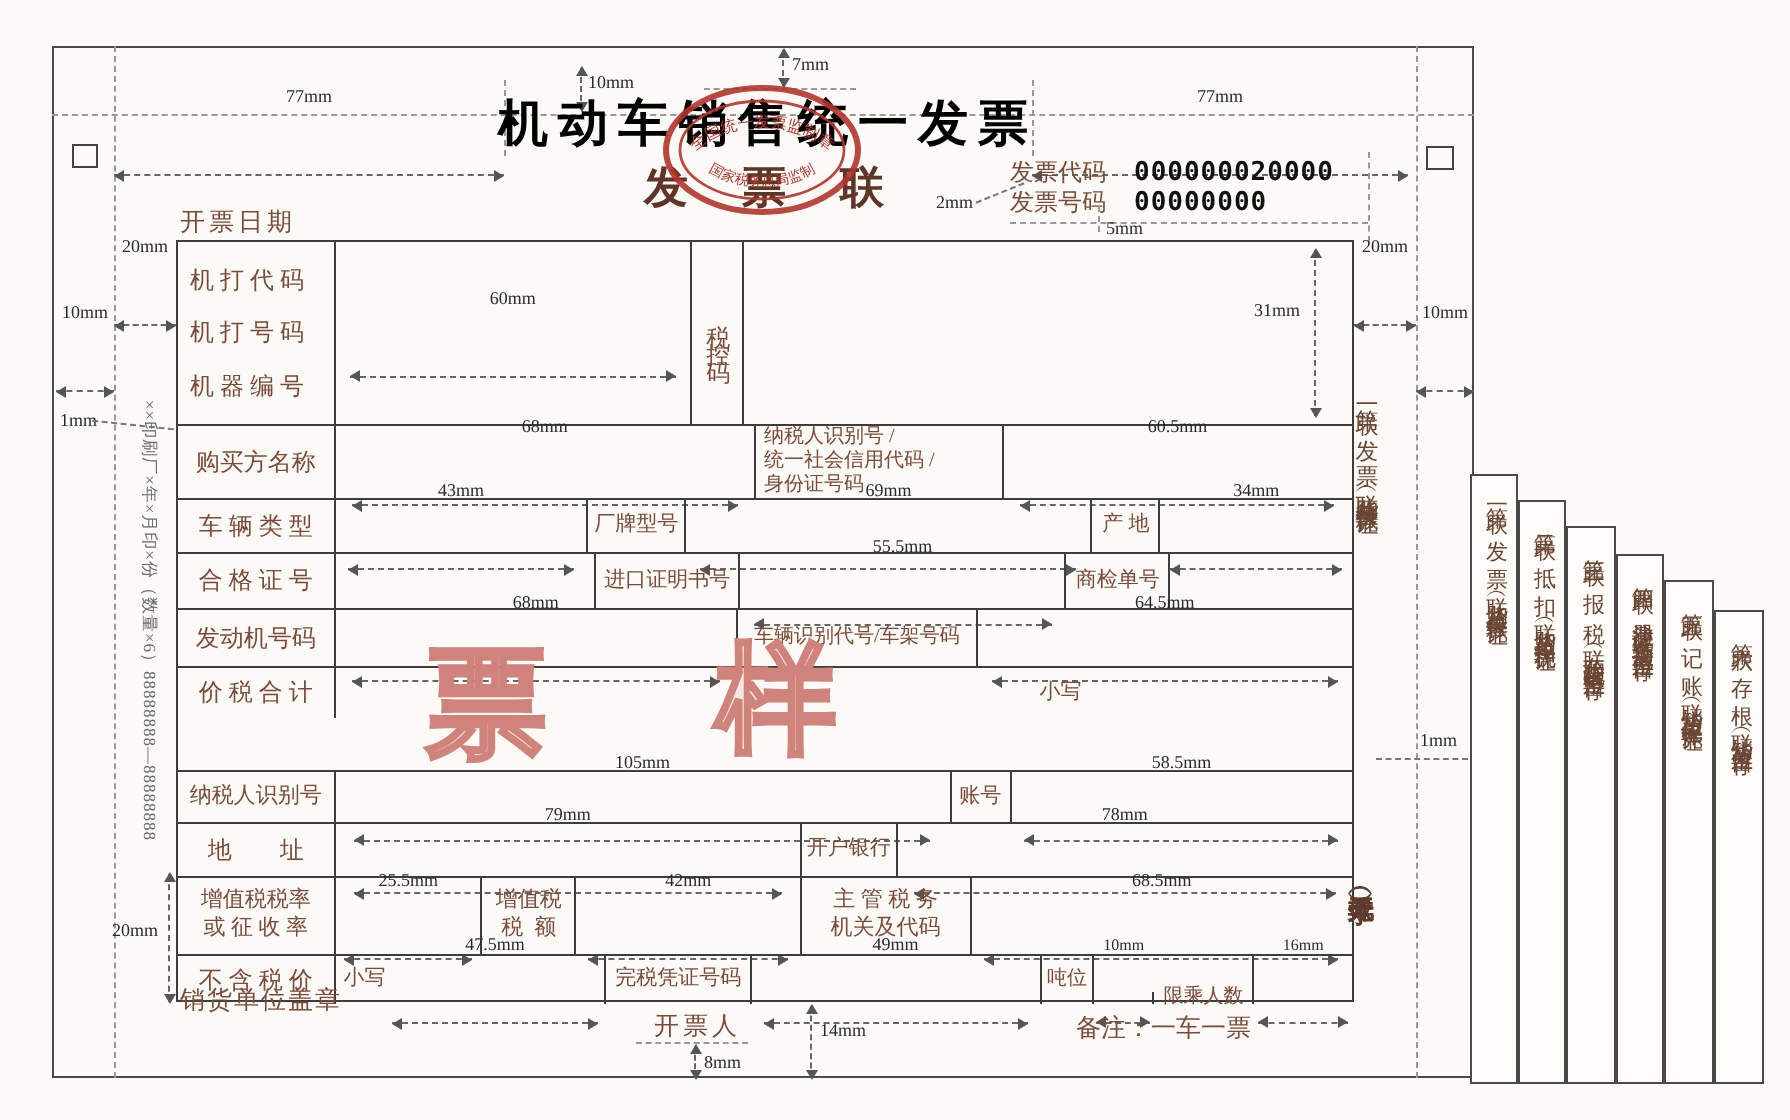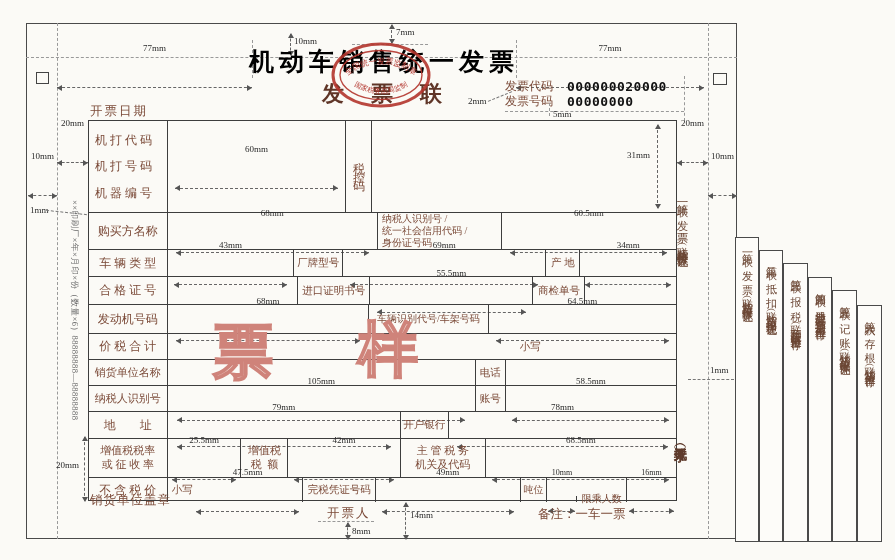--- a/index.html
+++ b/index.html
@@ -273,30 +273,20 @@
 
     <div class="trow" style="top:212px;height:26px;">
       <div class="tc first" style="width:78px;">
         <span class="cl">价 税 合 计</span>
       </div>
       <div class="tc" style="width:511px;">
         <span class="cl s" style="position:absolute;left:352px;">小写</span>
       </div>
     </div>
 
-    <div class="trow" style="top:238px;height:26px;">
-      <div class="tc first" style="width:78px;">
-        <span class="cl" style="font-size:11px;">销货单位名称</span>
-      </div>
-      <div class="tc" style="width:309px;"></div>
-      <div class="tc" style="width:30px;">
-        <span class="cl s">电话</span>
-      </div>
-      <div class="tc" style="width:172px;"></div>
-    </div>
 
     <div class="trow" style="top:264px;height:26px;">
       <div class="tc first" style="width:78px;">
         <span class="cl" style="font-size:11px;">纳税人识别号</span>
       </div>
       <div class="tc" style="width:309px;">
         <div class="m" style="width:94%;">
           <span class="ml">105mm</span>
             <span class="ar"></span>
         </div>

